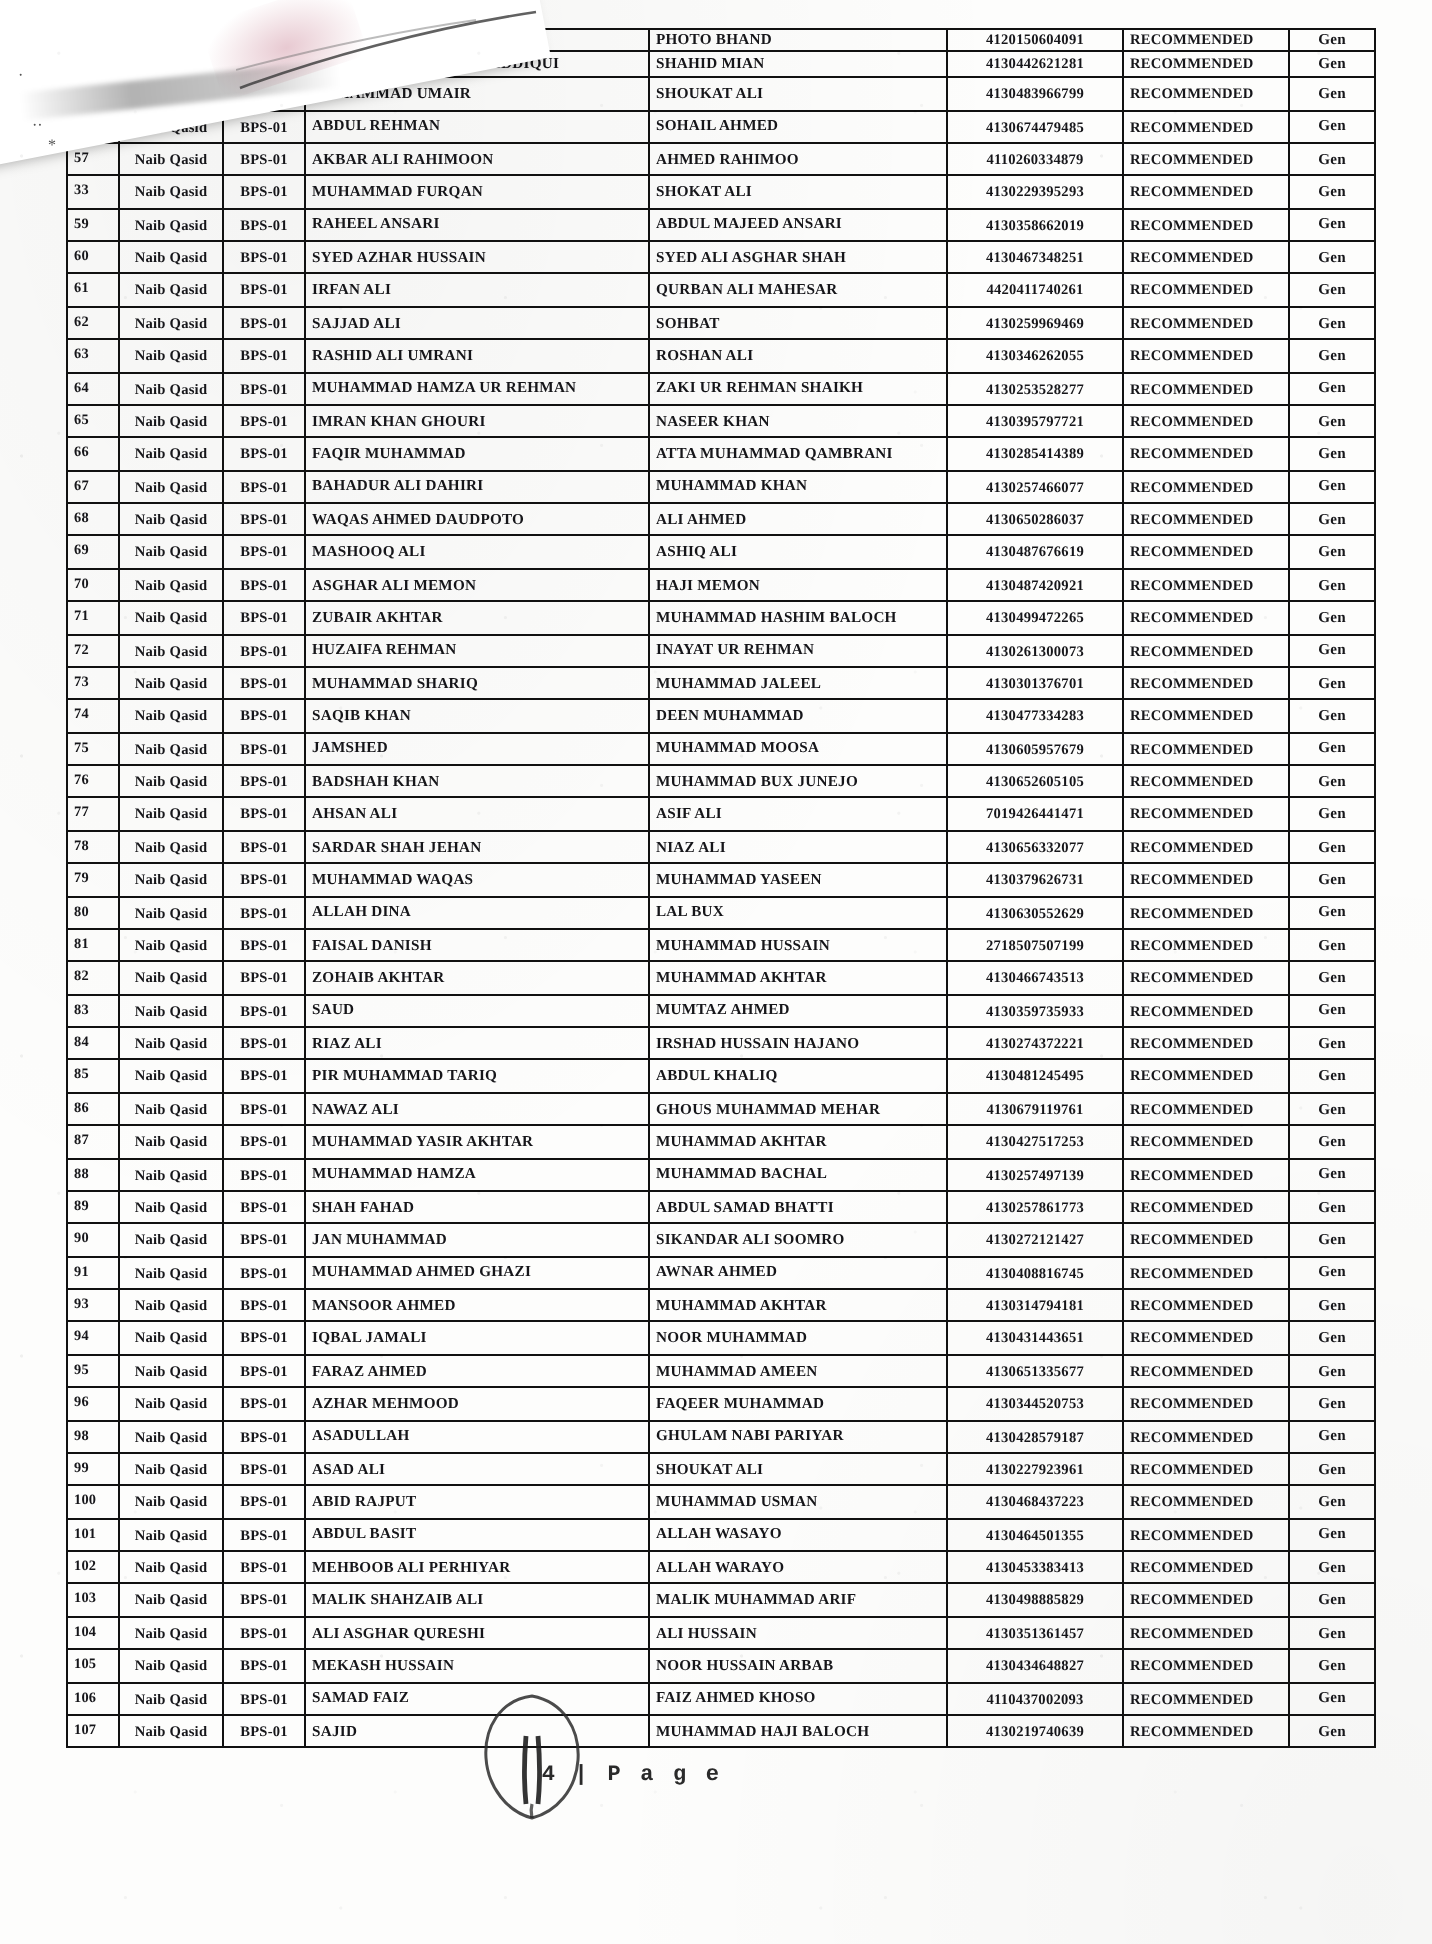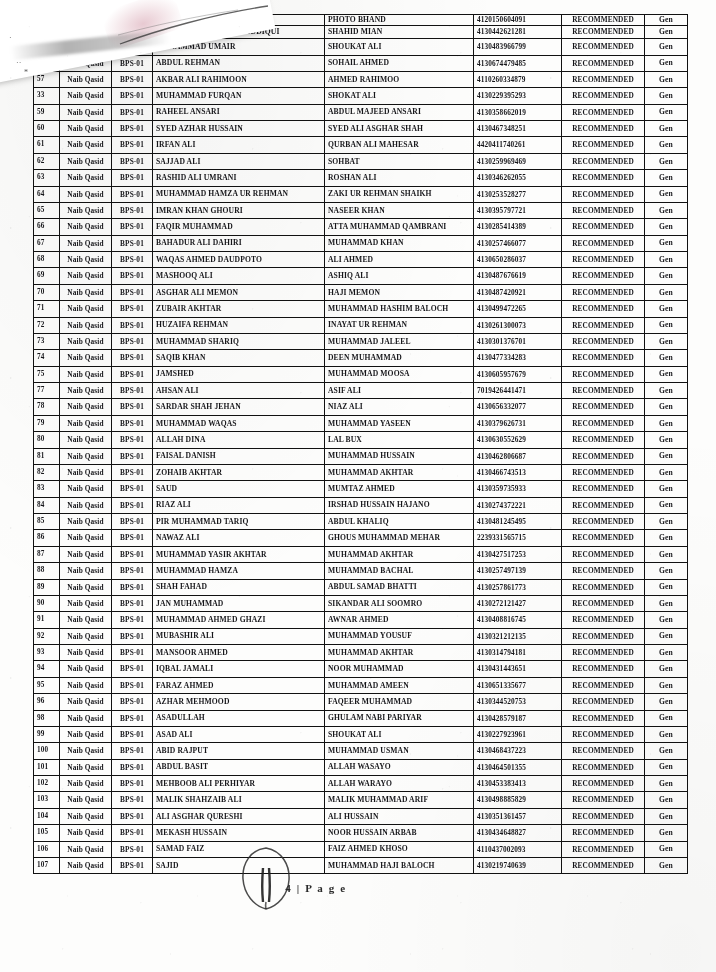--- a/index.html
+++ b/index.html
@@ -73,22 +73,22 @@
   col.c-fath  { width: 149px; }
   col.c-cnic  { width: 88px; }
   col.c-stat  { width: 83px; }
   col.c-quota { width: 43px; }
 
   td.sr    { font-size: 7.2px; }
   td.post  { text-align: center; font-size: 7.3px; }
   td.bps   { text-align: center; font-size: 7.3px; }
   td.name  { text-align: left; }
   td.fath  { text-align: left; }
-  td.cnic  { text-align: left; font-size: 7.3px; letter-spacing: -0.05px; }
-  td.stat  { text-align: center; font-size: 7.3px; letter-spacing: -0.1px; }
+  td.cnic  { text-align: center; font-size: 7.3px; letter-spacing: -0.05px; }
+  td.stat  { text-align: left; font-size: 7.3px; letter-spacing: -0.1px; }
   td.quota { text-align: center; }
 
   
   tr.clip-1 td { height: 8px; padding-top: 1px; padding-bottom: 1px; }
   tr.clip-2 td { height: 9px; padding-top: 1.6px; padding-bottom: 1.6px; }
 
   
   
   .fold {
     position: absolute;
@@ -153,21 +153,21 @@
 
   
   .footer {
     position: absolute;
     left: 0;
     top: 882px;
     width: 716px;
     text-align: center;
     padding-right: 84px;
     box-sizing: border-box;
-    font-family: Liberation Serif, serif;
+    font-family: Liberation Mono, monospace;
     font-weight: bold;
     font-size: 11px;
     letter-spacing: 1.6px;
     color: #2a2a2a;
   }
 </style>
 </head>
 <body>
 
 <div class="page">
@@ -408,20 +408,30 @@
           <td class="sr">75</td>
           <td class="post">Naib Qasid</td>
           <td class="bps">BPS-01</td>
           <td class="name">JAMSHED</td>
           <td class="fath">MUHAMMAD MOOSA</td>
           <td class="cnic">4130605957679</td>
           <td class="stat">RECOMMENDED</td>
           <td class="quota">Gen</td>
         </tr>
         <tr>
+          <td class="sr">76</td>
+          <td class="post">Naib Qasid</td>
+          <td class="bps">BPS-01</td>
+          <td class="name">BADSHAH KHAN</td>
+          <td class="fath">MUHAMMAD BUX JUNEJO</td>
+          <td class="cnic">4130652605105</td>
+          <td class="stat">RECOMMENDED</td>
+          <td class="quota">Gen</td>
+        </tr>
+        <tr>
           <td class="sr">77</td>
           <td class="post">Naib Qasid</td>
           <td class="bps">BPS-01</td>
           <td class="name">AHSAN ALI</td>
           <td class="fath">ASIF ALI</td>
           <td class="cnic">7019426441471</td>
           <td class="stat">RECOMMENDED</td>
           <td class="quota">Gen</td>
         </tr>
         <tr>
@@ -453,21 +463,21 @@
           <td class="cnic">4130630552629</td>
           <td class="stat">RECOMMENDED</td>
           <td class="quota">Gen</td>
         </tr>
         <tr>
           <td class="sr">81</td>
           <td class="post">Naib Qasid</td>
           <td class="bps">BPS-01</td>
           <td class="name">FAISAL DANISH</td>
           <td class="fath">MUHAMMAD HUSSAIN</td>
-          <td class="cnic">4130462806687</td>
+          <td class="cnic">2718507507199</td>
           <td class="stat">RECOMMENDED</td>
           <td class="quota">Gen</td>
         </tr>
         <tr>
           <td class="sr">82</td>
           <td class="post">Naib Qasid</td>
           <td class="bps">BPS-01</td>
           <td class="name">ZOHAIB AKHTAR</td>
           <td class="fath">MUHAMMAD AKHTAR</td>
           <td class="cnic">4130466743513</td>
@@ -503,21 +513,21 @@
           <td class="cnic">4130481245495</td>
           <td class="stat">RECOMMENDED</td>
           <td class="quota">Gen</td>
         </tr>
         <tr>
           <td class="sr">86</td>
           <td class="post">Naib Qasid</td>
           <td class="bps">BPS-01</td>
           <td class="name">NAWAZ ALI</td>
           <td class="fath">GHOUS MUHAMMAD MEHAR</td>
-          <td class="cnic">2239331565715</td>
+          <td class="cnic">4130679119761</td>
           <td class="stat">RECOMMENDED</td>
           <td class="quota">Gen</td>
         </tr>
         <tr>
           <td class="sr">87</td>
           <td class="post">Naib Qasid</td>
           <td class="bps">BPS-01</td>
           <td class="name">MUHAMMAD YASIR AKHTAR</td>
           <td class="fath">MUHAMMAD AKHTAR</td>
           <td class="cnic">4130427517253</td>
@@ -554,30 +564,20 @@
           <td class="stat">RECOMMENDED</td>
           <td class="quota">Gen</td>
         </tr>
         <tr>
           <td class="sr">91</td>
           <td class="post">Naib Qasid</td>
           <td class="bps">BPS-01</td>
           <td class="name">MUHAMMAD AHMED GHAZI</td>
           <td class="fath">AWNAR AHMED</td>
           <td class="cnic">4130408816745</td>
-          <td class="stat">RECOMMENDED</td>
-          <td class="quota">Gen</td>
-        </tr>
-        <tr>
-          <td class="sr">92</td>
-          <td class="post">Naib Qasid</td>
-          <td class="bps">BPS-01</td>
-          <td class="name">MUBASHIR ALI</td>
-          <td class="fath">MUHAMMAD YOUSUF</td>
-          <td class="cnic">4130321212135</td>
           <td class="stat">RECOMMENDED</td>
           <td class="quota">Gen</td>
         </tr>
         <tr>
           <td class="sr">93</td>
           <td class="post">Naib Qasid</td>
           <td class="bps">BPS-01</td>
           <td class="name">MANSOOR AHMED</td>
           <td class="fath">MUHAMMAD AKHTAR</td>
           <td class="cnic">4130314794181</td>

